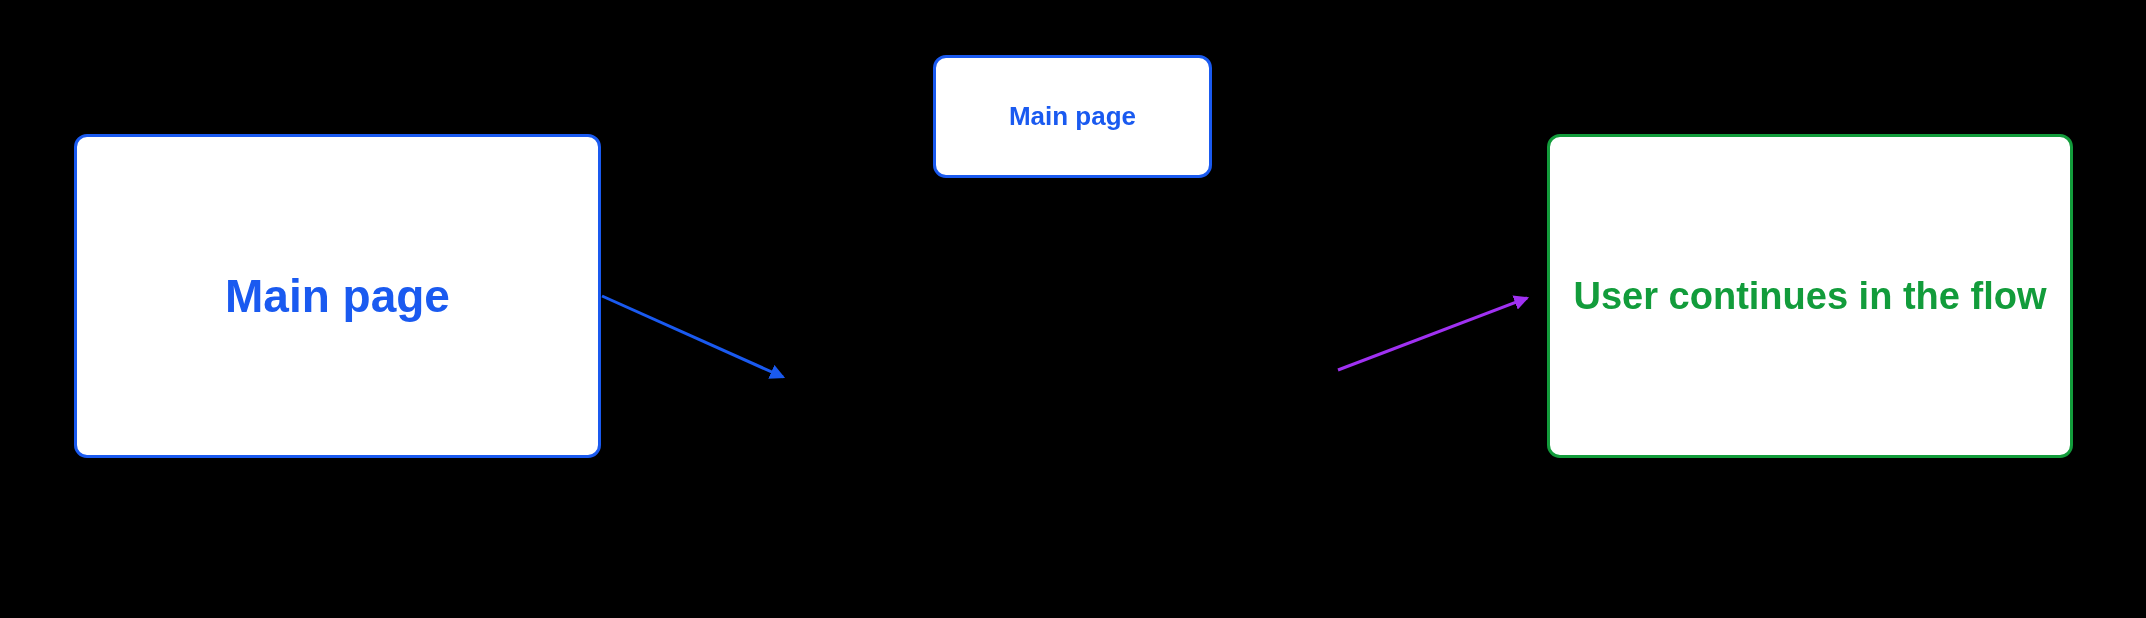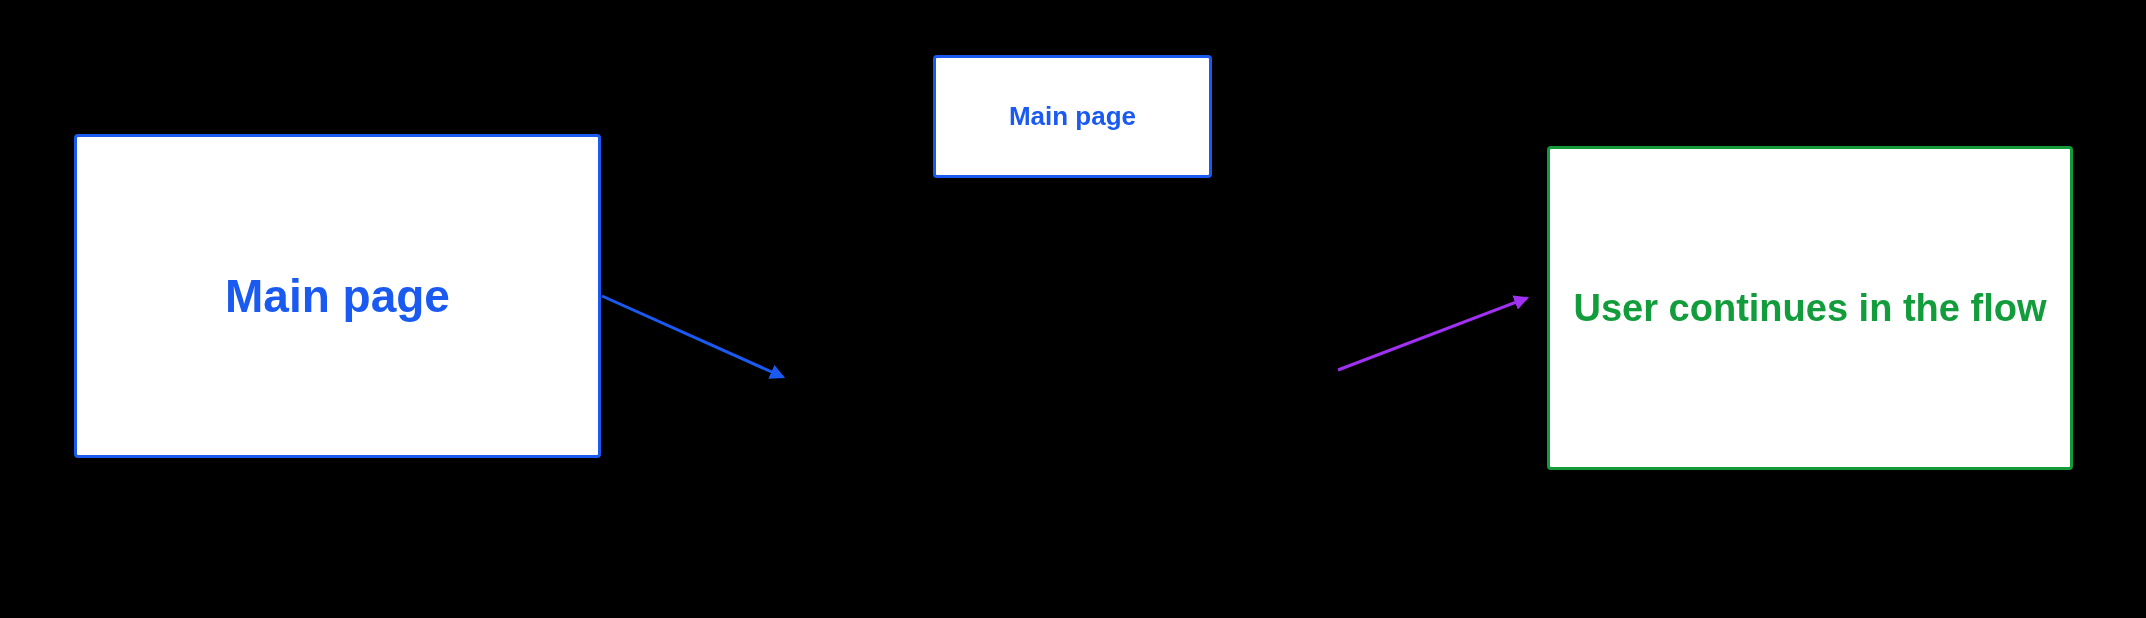--- a/index.html
+++ b/index.html
@@ -26,21 +26,21 @@
     left: 0; top: 0;
     width: 2146px;
     height: 618px;
     pointer-events: none;
   }
   .node {
     position: absolute;
     background: var(--node-fill);
     border-style: solid;
     border-width: 3px;
-    border-radius: 4px;
+    border-radius: 13px;
     display: flex;
     align-items: center;
     justify-content: center;
     text-align: center;
     font-weight: 700;
   }
   .node-blue   { border-color: var(--blue);   color: var(--blue); }
   .node-purple { border-color: var(--purple); color: var(--purple); }
   .node-green  { border-color: var(--green);  color: var(--green); }
 
@@ -55,21 +55,20 @@
   .node-flyout {
     left: 811px; top: 211px; width: 526px; height: 321px;
     font-size: 38px;
     line-height: 48px;
   }
   .node-flyout .node-label { white-space: pre-line; }
   .node-green-box {
     left: 1547px; top: 134px; width: 526px; height: 324px;
     font-size: 38px;
     white-space: nowrap;
-    margin-top: 12px;
   }
   .node-label { display: block; }
 </style>
 </head>
 <body>
 
 <div class="canvas">
 
   <svg class="arrows-layer" viewBox="0 0 2146 618" xmlns="http://www.w3.org/2000/svg">
     <defs>

